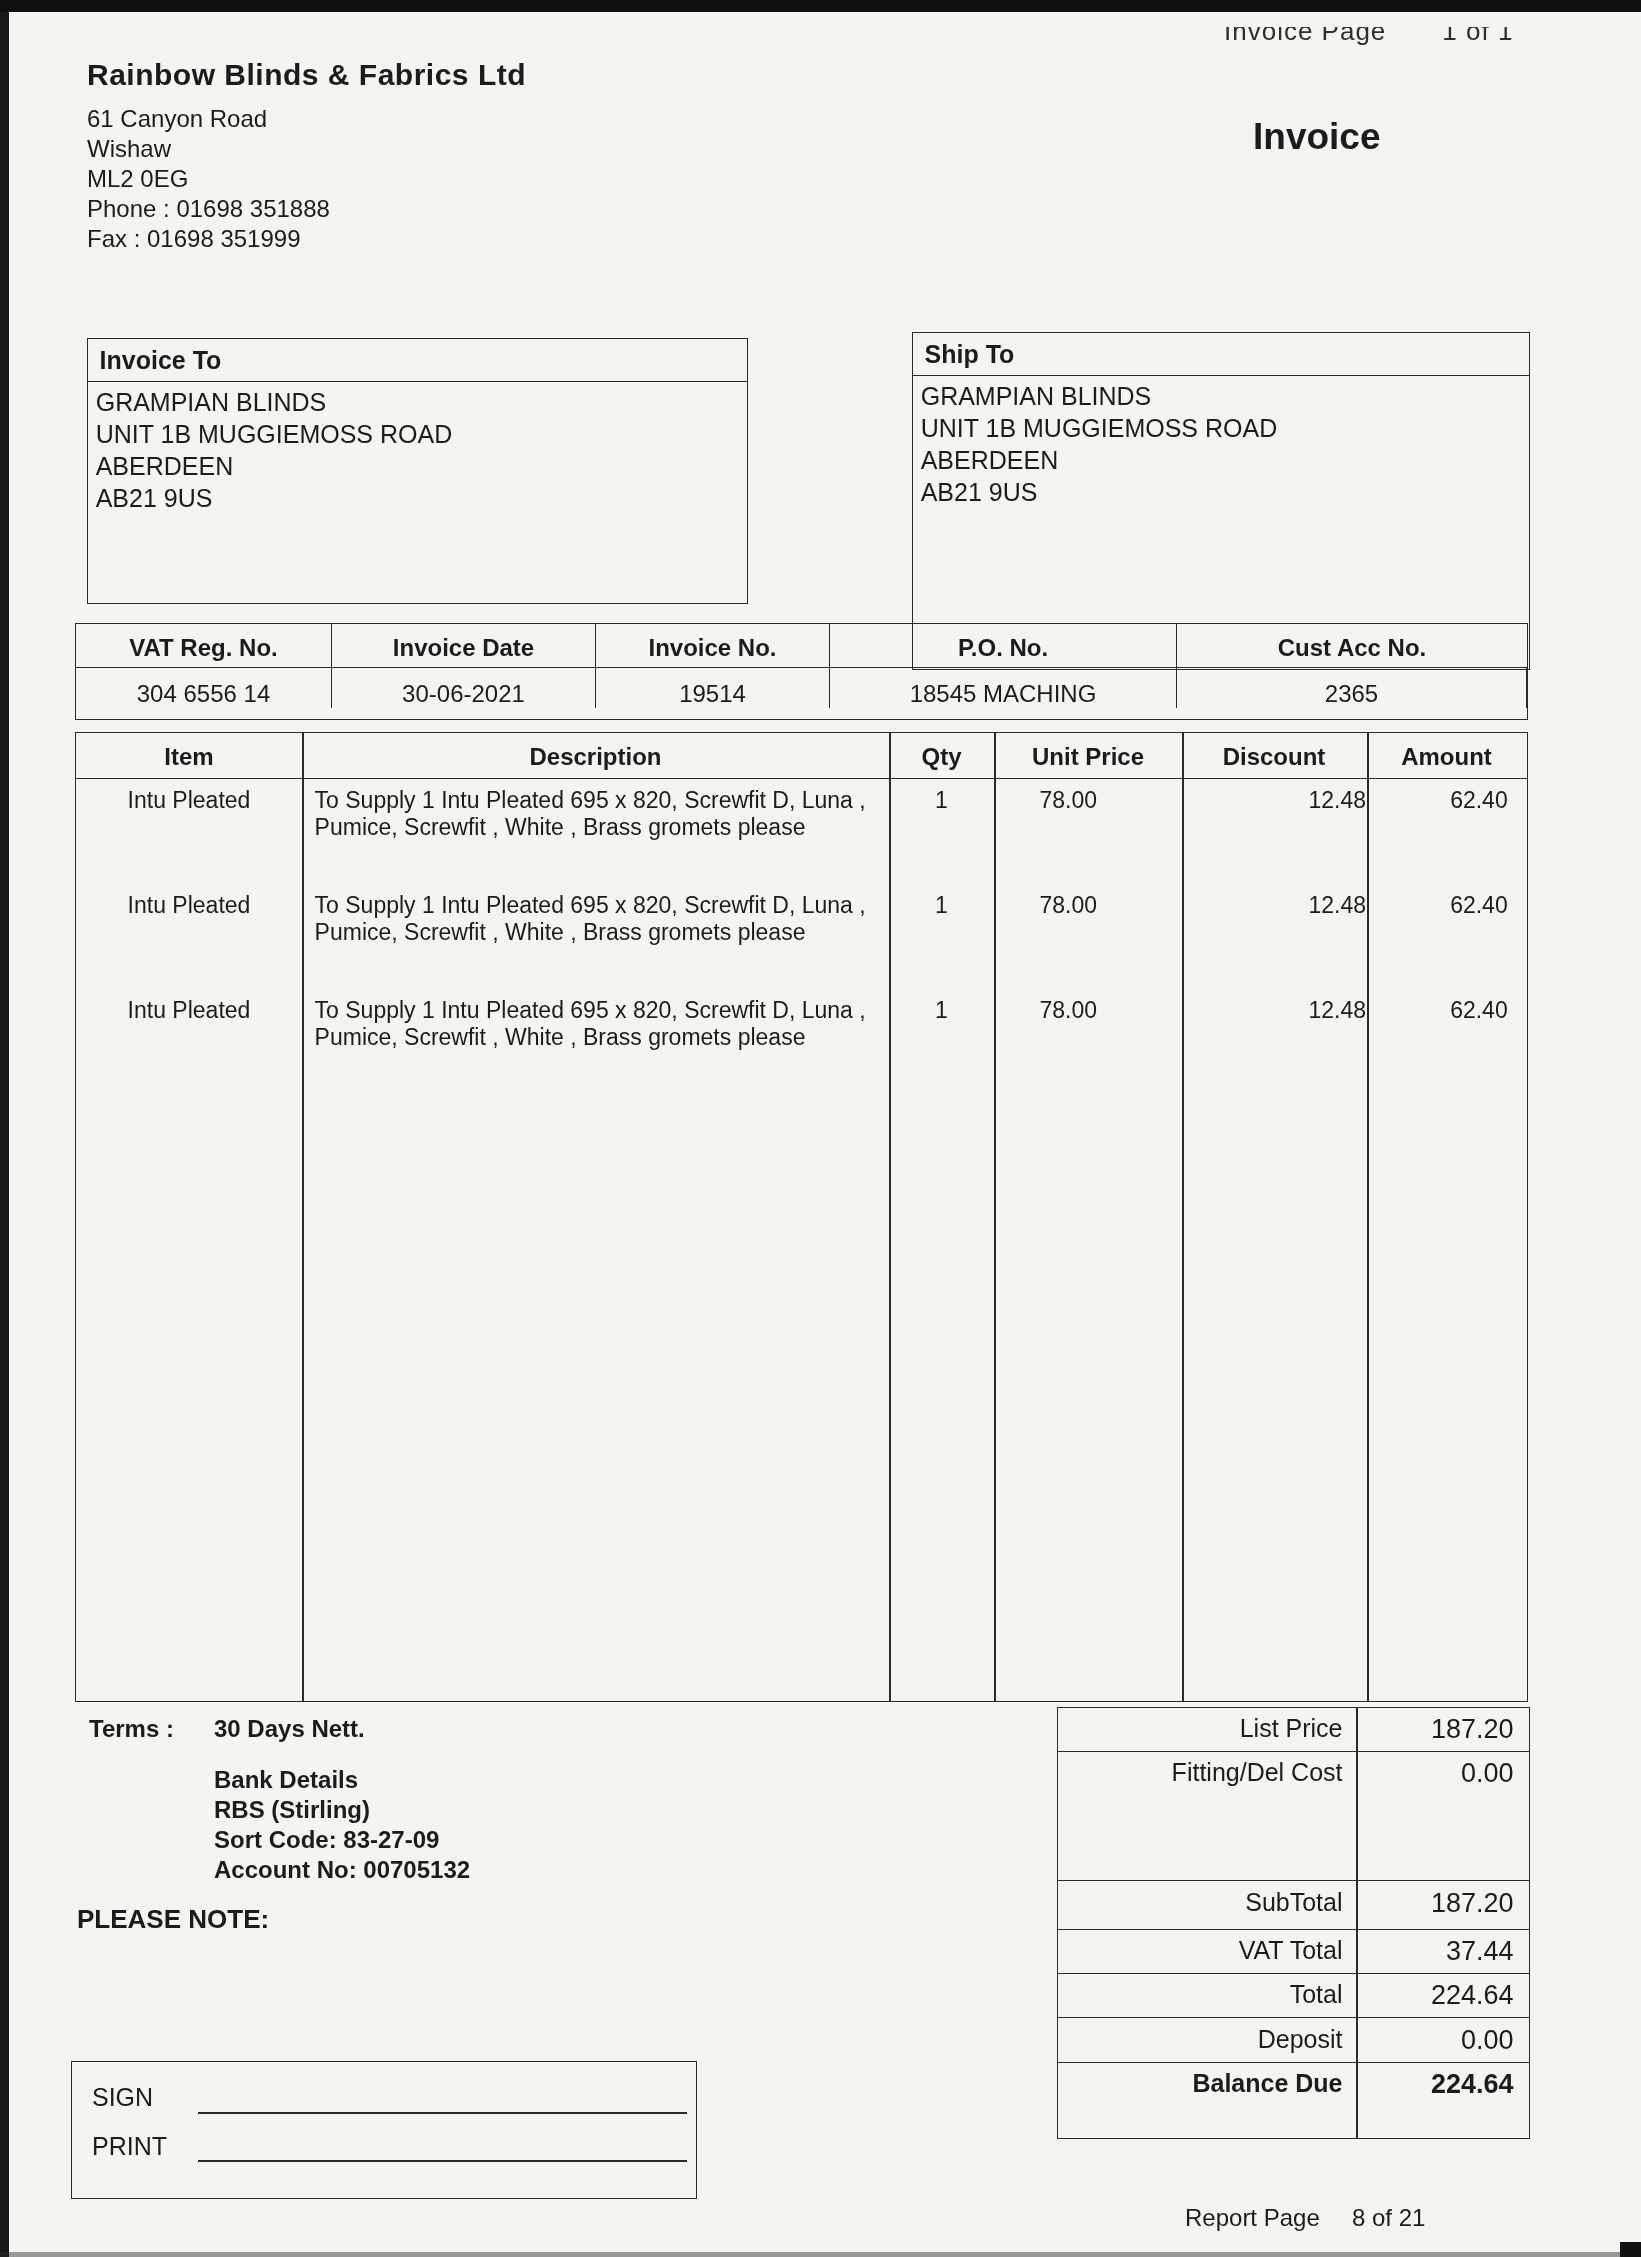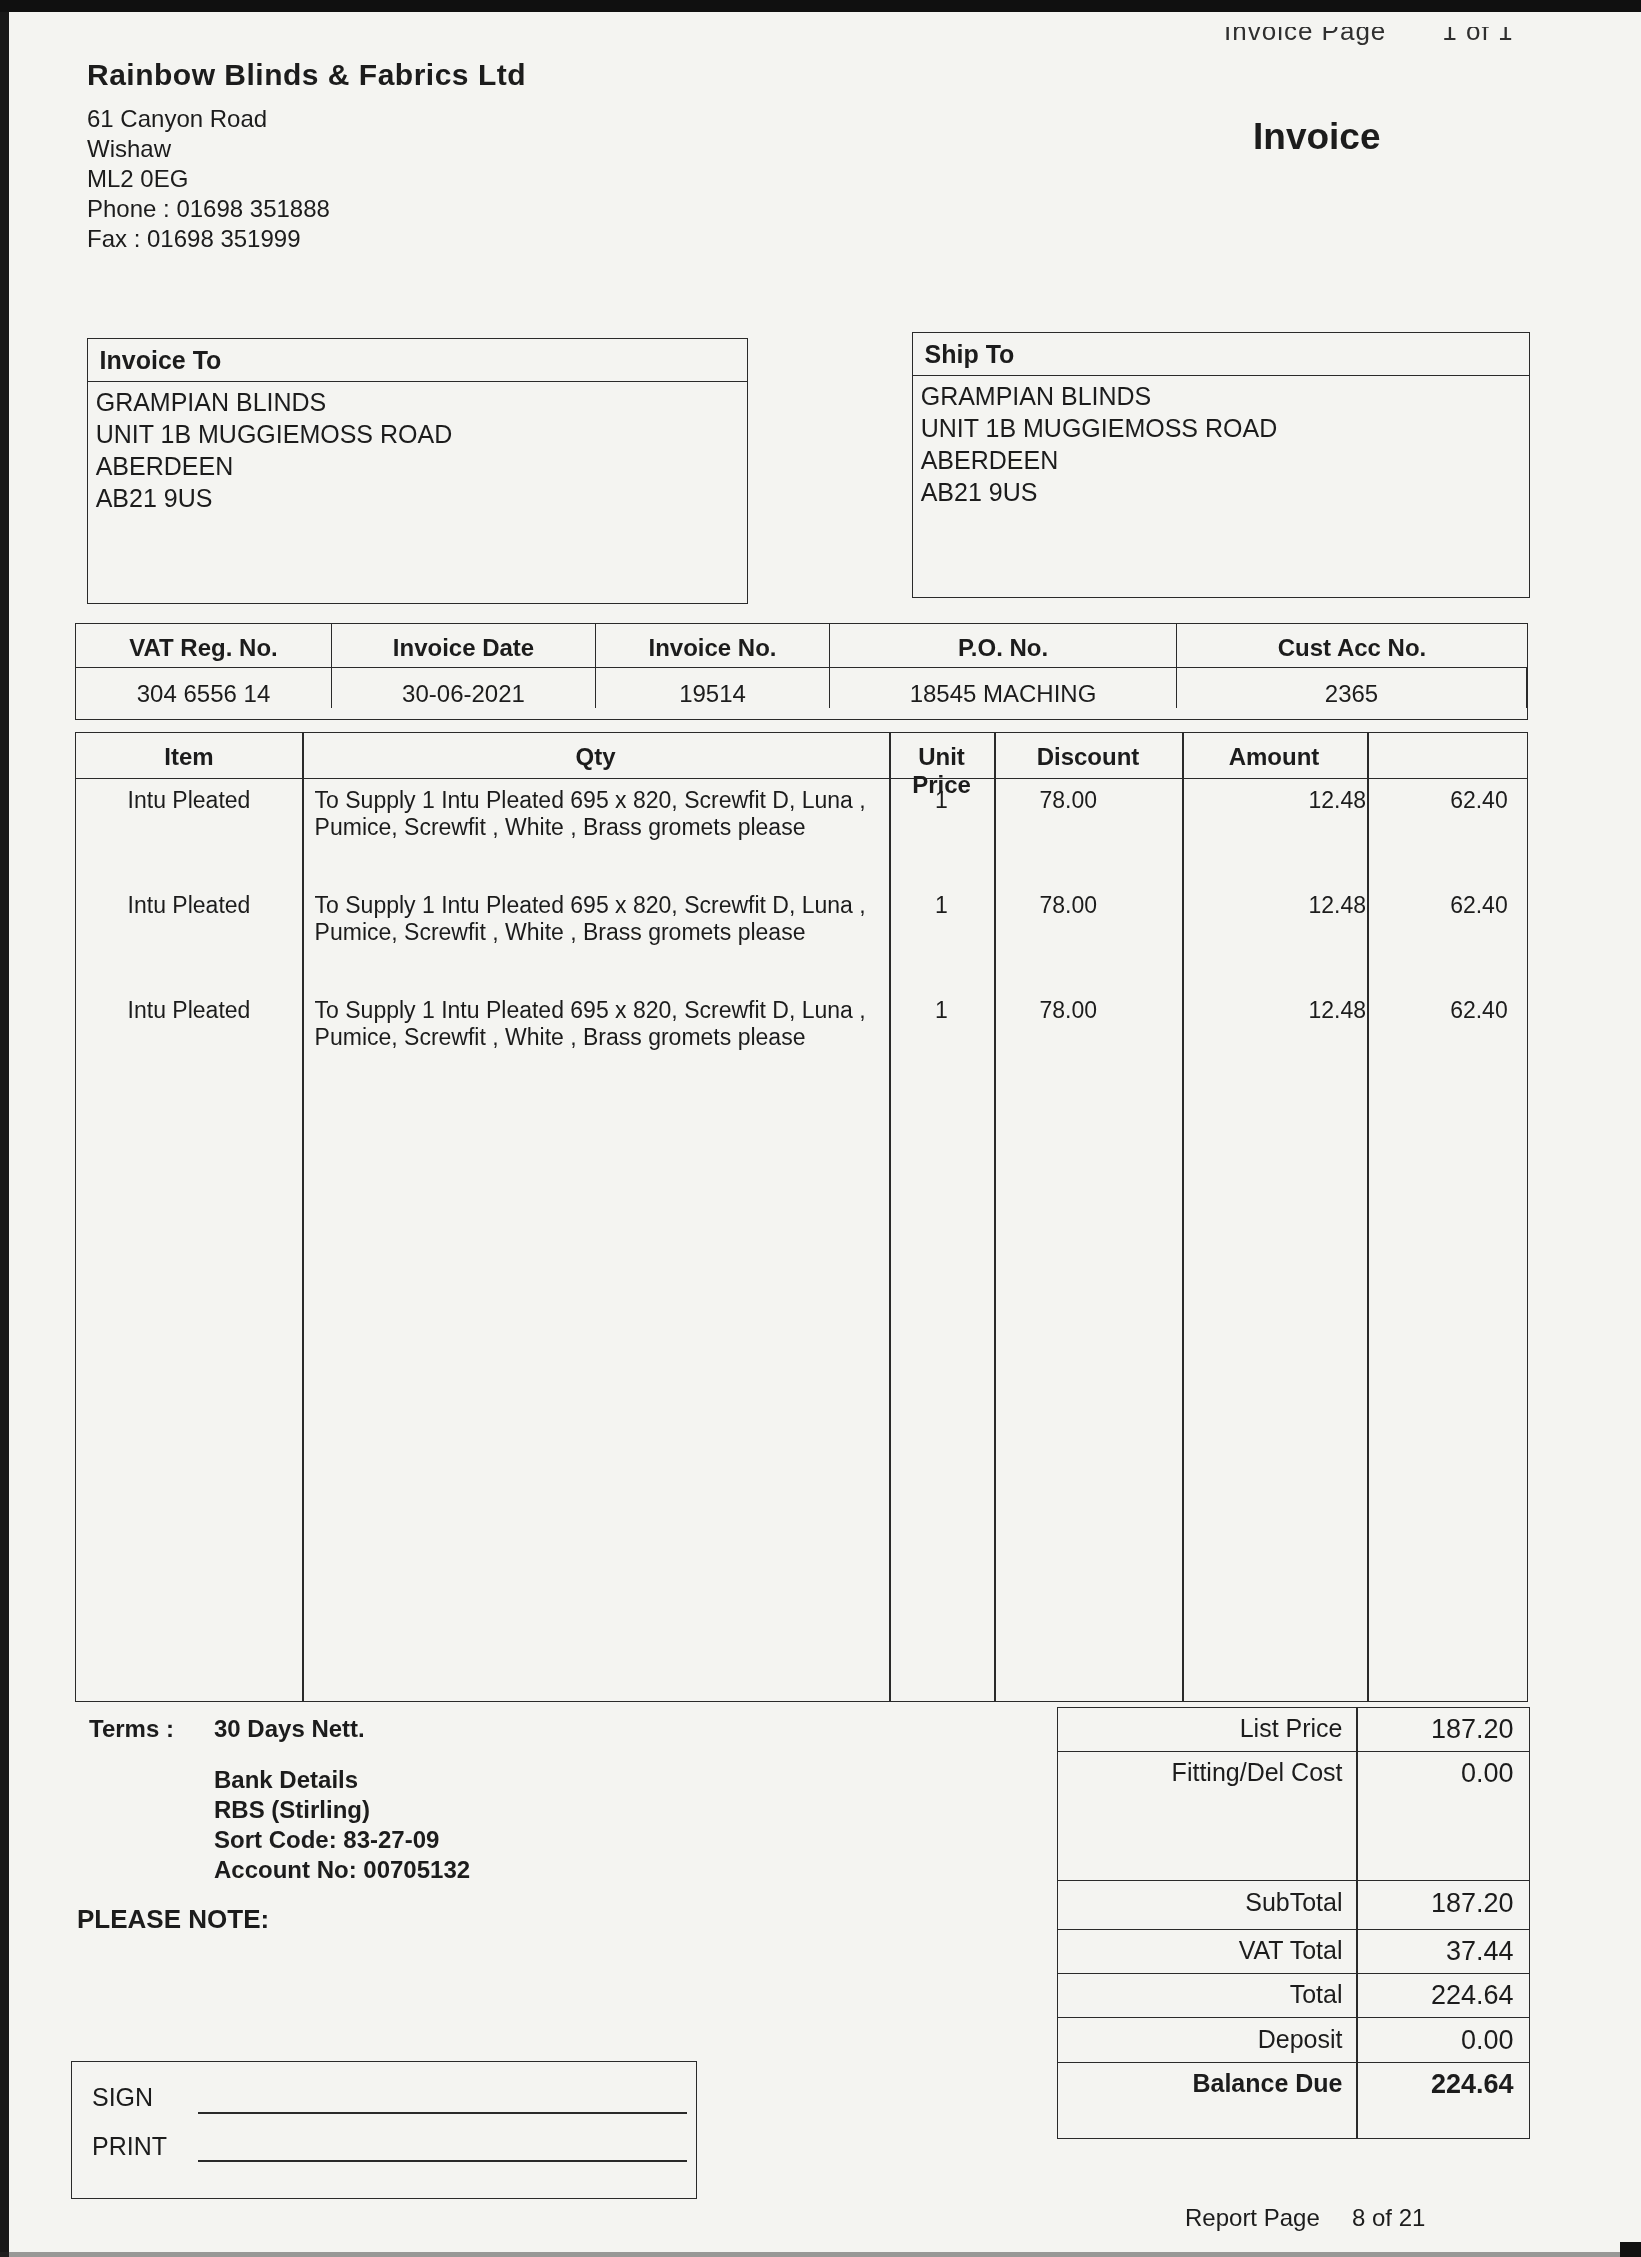--- a/index.html
+++ b/index.html
@@ -20,21 +20,21 @@
                      font-size:26px; color:#2f2f2f; letter-spacing:1px; white-space:nowrap; }
 
   .company-name { position:absolute; left:87px; top:58px; font-size:30px; font-weight:bold; letter-spacing:0.5px; }
   .company-addr { position:absolute; left:87px; top:104px; font-size:24px; line-height:30px; }
   .invoice-title{ position:absolute; left:1253px; top:116px; font-size:37px; font-weight:bold; }
 
   .addr-box { position:absolute; border:1.9px solid #2a2a2a; background:transparent; }
   .addr-box .hdr { font-size:25px; font-weight:bold; padding:6.8px 11.6px 5.8px; border-bottom:1.9px solid #2a2a2a; }
   .addr-box .lines { padding:4.8px 7.7px; font-size:25px; line-height:32px; }
   .box-invoice-to { left:87px;  top:338px; width:661px; height:266px; }
-  .box-ship-to    { left:912px; top:332px; width:618px; height:266px; }
+  .box-ship-to    { left:912px; top:332px; width:618px; height:338px; }
 
   
   .meta { position:absolute; left:75px; top:623px; width:1453px; height:97px; border:1.9px solid #2a2a2a; }
   .meta .row { display:grid; grid-template-columns:256px 264px 234px 347px auto; }
   .meta .row.h { height:44px; border-bottom:1.9px solid #2a2a2a; }
   .meta .cell { text-align:center; font-size:24px; padding-top:9.7px; border-right:1.9px solid #2a2a2a; }
   .meta .cell:last-child { border-right:none; }
   .meta .row.h .cell { font-weight:bold; }
   .meta .row.v .cell { padding-top:11.6px; border-right:1.9px solid #2a2a2a; }
 
@@ -145,20 +145,21 @@
   <div class="items">
     <div class="vlines">
       <div class="vline" style="left:226px"></div>
       <div class="vline" style="left:813px"></div>
       <div class="vline" style="left:918px"></div>
       <div class="vline" style="left:1106px"></div>
       <div class="vline" style="left:1291px"></div>
     </div>
     <div class="grid head">
       <div class="cell">Item</div>
+      <div class="cell">Description</div>
       <div class="cell">Qty</div>
       <div class="cell">Unit Price</div>
       <div class="cell">Discount</div>
       <div class="cell">Amount</div>
     </div>
     <div class="grid item-row">
       <div class="c-item">Intu Pleated</div>
       <div class="c-desc">To Supply 1 Intu Pleated  695 x 820, Screwfit D, Luna , Pumice, Screwfit , White , Brass gromets please</div>
       <div class="c-qty">1</div>
       <div class="c-up">78.00</div>

